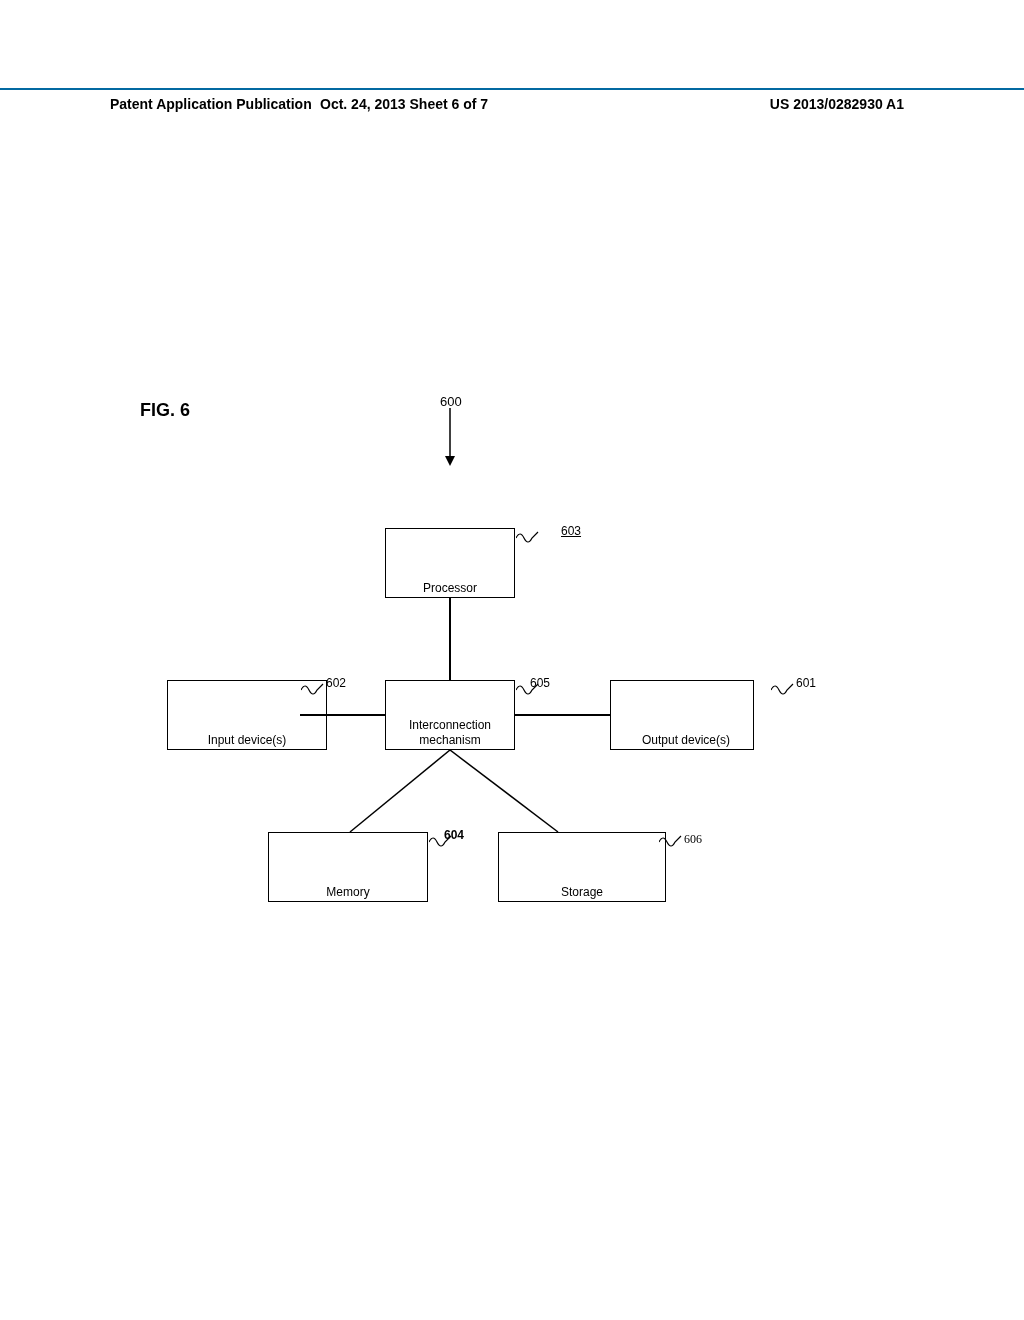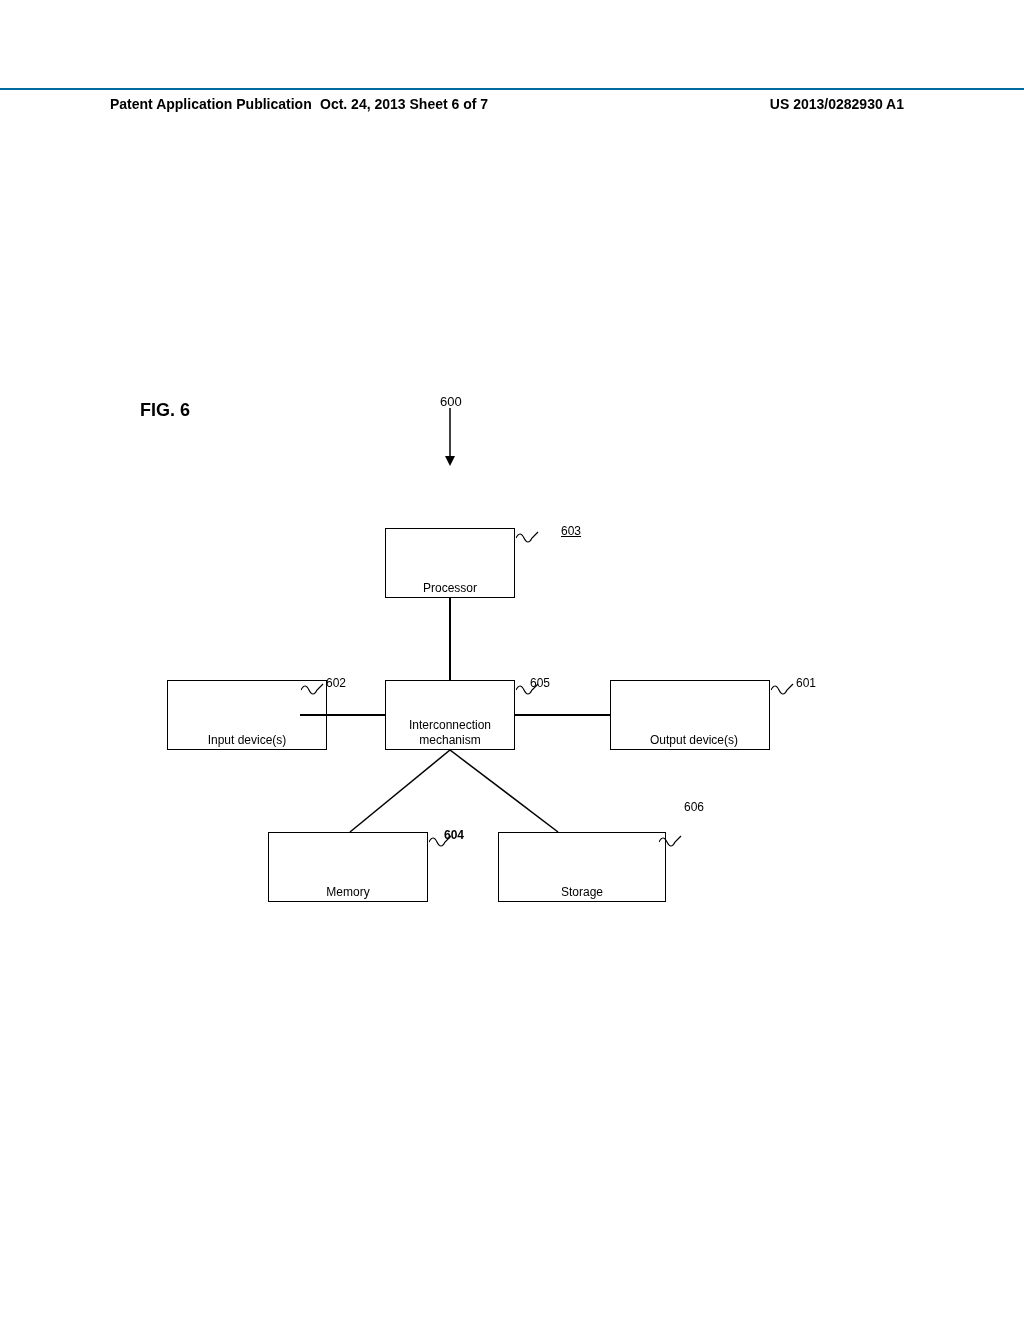--- a/index.html
+++ b/index.html
@@ -108,21 +108,21 @@
 
 <div class="box" style="left:385px; top:680px; width:130px; height:70px; white-space:pre-line;">
   <span>Interconnection
 mechanism</span>
 </div>
 <svg class="squiggle" style="left:516px; top:680px;" width="24" height="20">
   <path d="M0,10 Q4,2 8,10 Q12,18 16,10 L22,4"></path>
 </svg>
 <div class="ref-tag" style="left:530px; top:676px;">605</div>
 
-<div class="box" style="left:610px; top:680px; width:160px; height:70px;padding-left:8px;">
+<div class="box" style="left:610px; top:680px; width:144px; height:70px;padding-left:8px;">
   <span>Output device(s)</span>
 </div>
 <svg class="squiggle" style="left:771px; top:680px;" width="24" height="20">
   <path d="M0,10 Q4,2 8,10 Q12,18 16,10 L22,4"></path>
 </svg>
 <div class="ref-tag" style="left:796px; top:676px;">601</div>
 
 <div class="connector" style="left:300px; top:714px; width:85px; height:1.5px;"></div>
 
 <div class="connector" style="left:515px; top:714px; width:95px; height:1.5px;"></div>
@@ -142,13 +142,13 @@
   <path d="M0,10 Q4,2 8,10 Q12,18 16,10 L22,4"></path>
 </svg>
 <div class="ref-tag" style="left:444px; top:828px;font-weight:bold;">604</div>
 
 <div class="box" style="left:498px; top:832px; width:168px; height:70px;">
   <span>Storage</span>
 </div>
 <svg class="squiggle" style="left:659px; top:832px;" width="24" height="20">
   <path d="M0,10 Q4,2 8,10 Q12,18 16,10 L22,4"></path>
 </svg>
-<div class="ref-tag" style="left:684px; top:800px;">606</div>
+<div class="ref-tag" style="left:684px; top:832px;font-family:Liberation Serif, serif;">606</div>
 
 </body></html>

